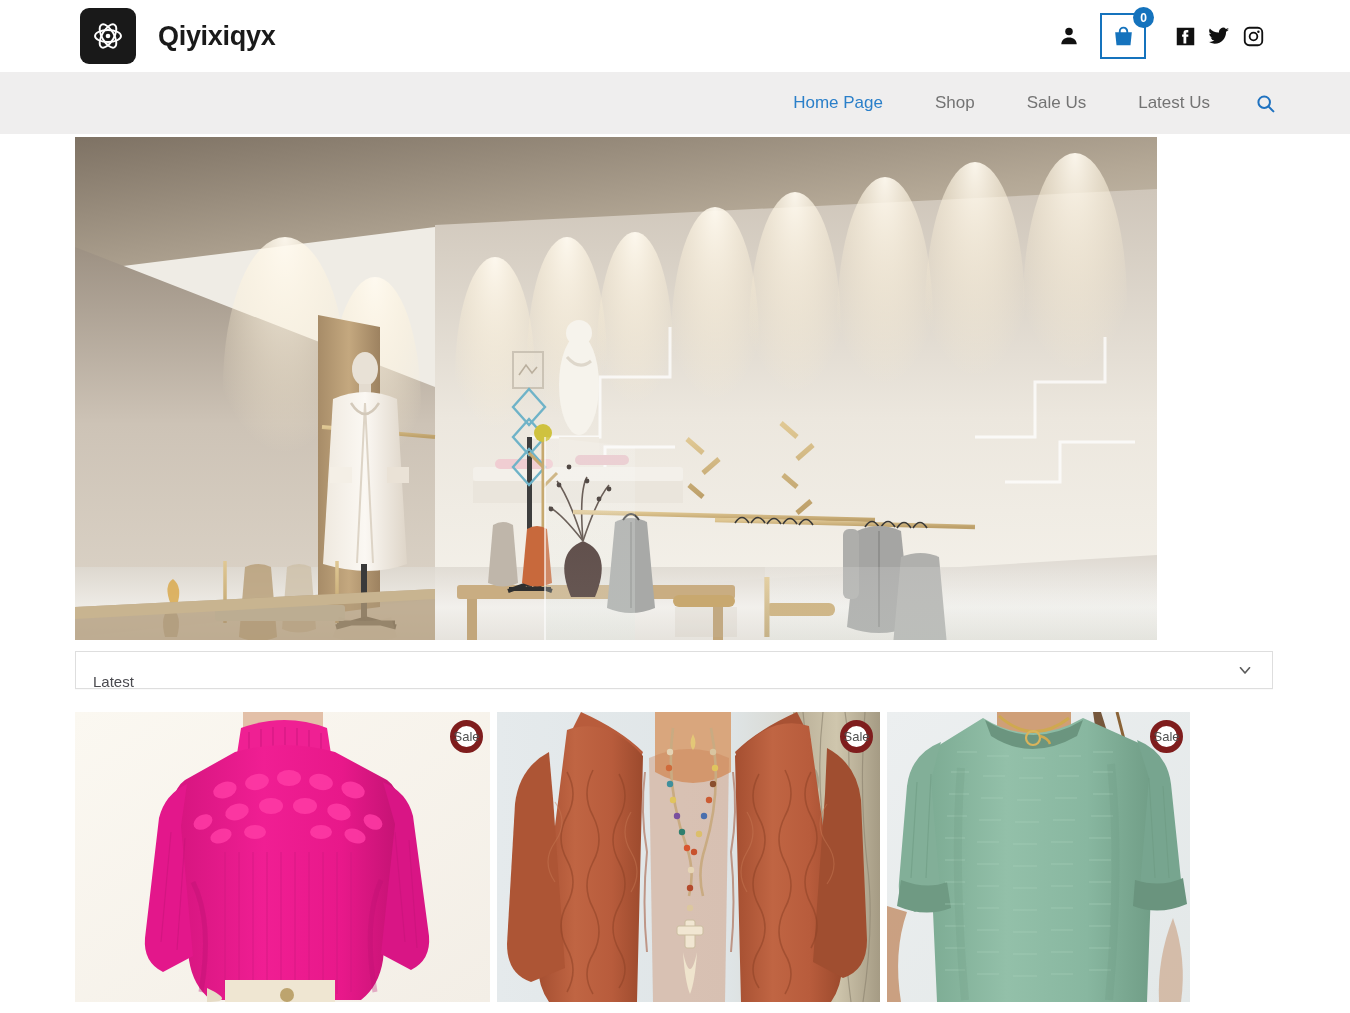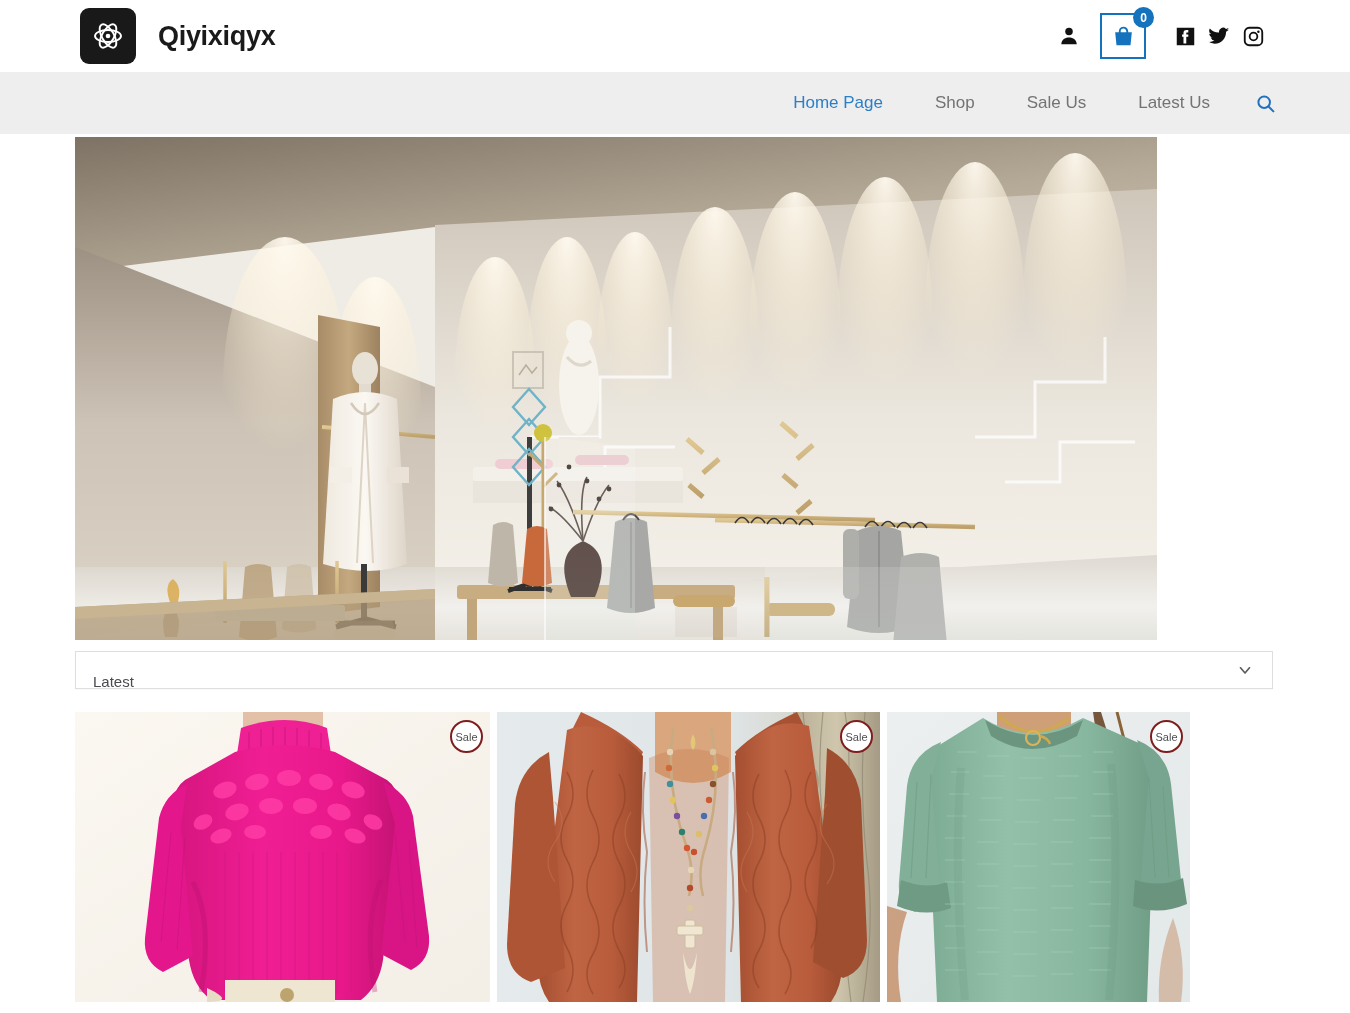--- a/index.html
+++ b/index.html
@@ -134,23 +134,23 @@
   .card.c2 { width: 383px; }
   .card.c3 { width: 303px; }
   .card svg { display:block; width:100%; height:100%; }
 
   .sale-badge {
     position: absolute;
     top: 8px; right: 7px;
     width: 33px; height: 33px;
     border-radius: 50%;
     background: #ffffff;
-    border: 2px solid #7f1d1d;
+    border: 6px solid #7f1d1d;
     display: flex; align-items: center; justify-content: center;
-    font-size: 11px;
+    font-size: 13px;
     color: #4f4f4f;
     z-index: 3;
   }
 </style>
 </head>
 <body>
 
 <div class="topbar">
 
   <div class="brand">

